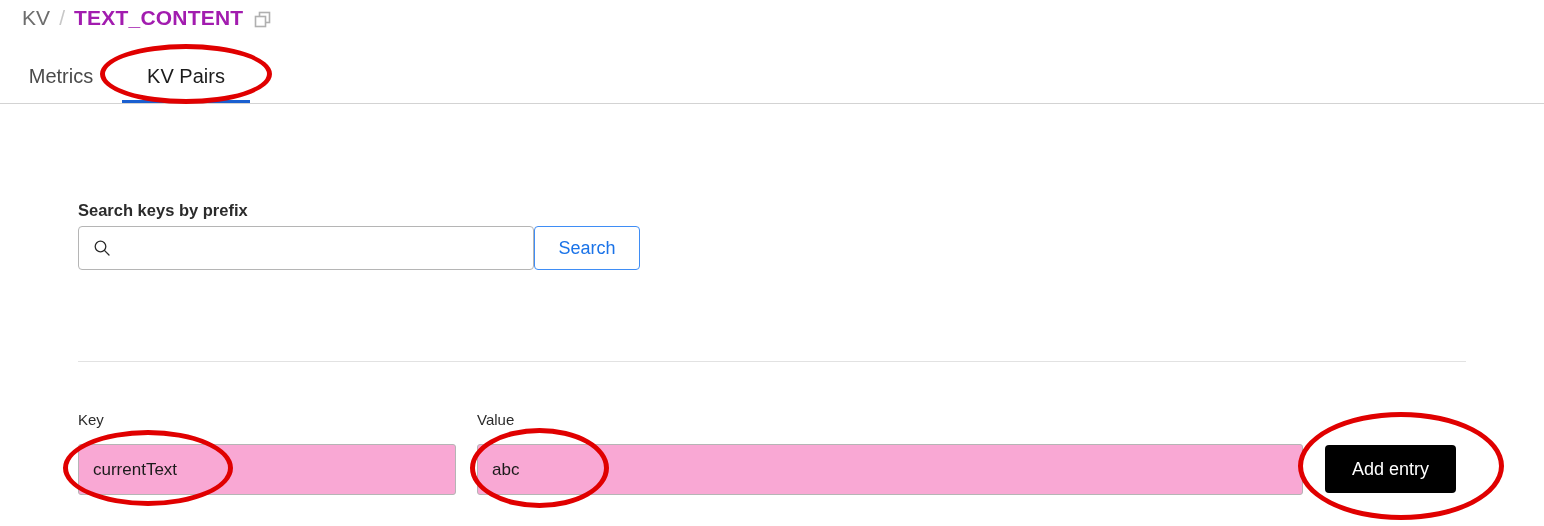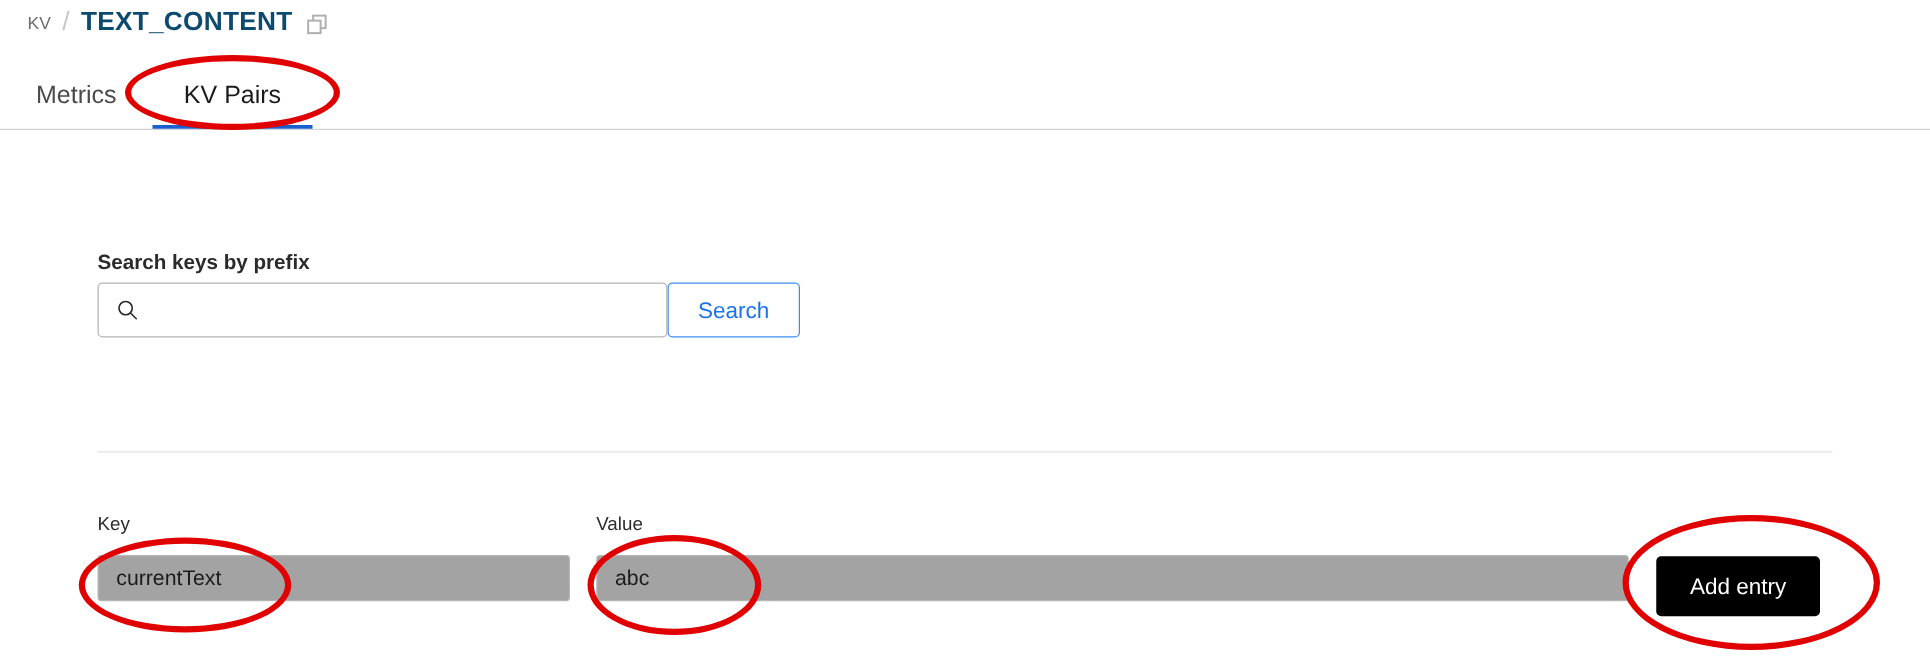--- a/index.html
+++ b/index.html
@@ -21,33 +21,33 @@
     position: absolute;
     left: 22px;
     top: 2px;
     height: 32px;
     display: flex;
     align-items: center;
     gap: 0;
     white-space: nowrap;
   }
   .bc-root {
-    font-size: 14px;
+    font-size: 21px;
     color: #6d6d6d;
     letter-spacing: .1px;
   }
   .bc-sep {
     font-size: 21px;
     color: #c7c7c7;
     margin: 0 9px;
   }
   .bc-current {
     font-size: 21px;
     font-weight: bold;
-    color: #0c4a6e;
+    color: #a21caf;
     letter-spacing: .2px;
   }
   .bc-id {
     font-size: 15px;
     font-weight: bold;
     color: #9a9a9a;
     margin-left: 14px;
     letter-spacing: .1px;
   }
   .copy-icon {
@@ -174,24 +174,24 @@
     font-weight: normal;
     color: #2b2b2b;
     top: 411px;
   }
   .label-key { left: 78px; }
   .label-value { left: 477px; }
 
   .field {
     position: absolute;
     top: 444px;
-    height: 37px;
+    height: 51px;
     border: 1px solid #b5b5b5;
     border-radius: 3px;
-    background: #a3a3a3;
+    background: #f9a8d4;
     box-sizing: border-box;
   }
   .field input {
     width: 100%;
     height: 100%;
     border: 0;
     outline: none;
     background: transparent;
     padding: 0 14px;
     font-family: "Liberation Sans", sans-serif;

